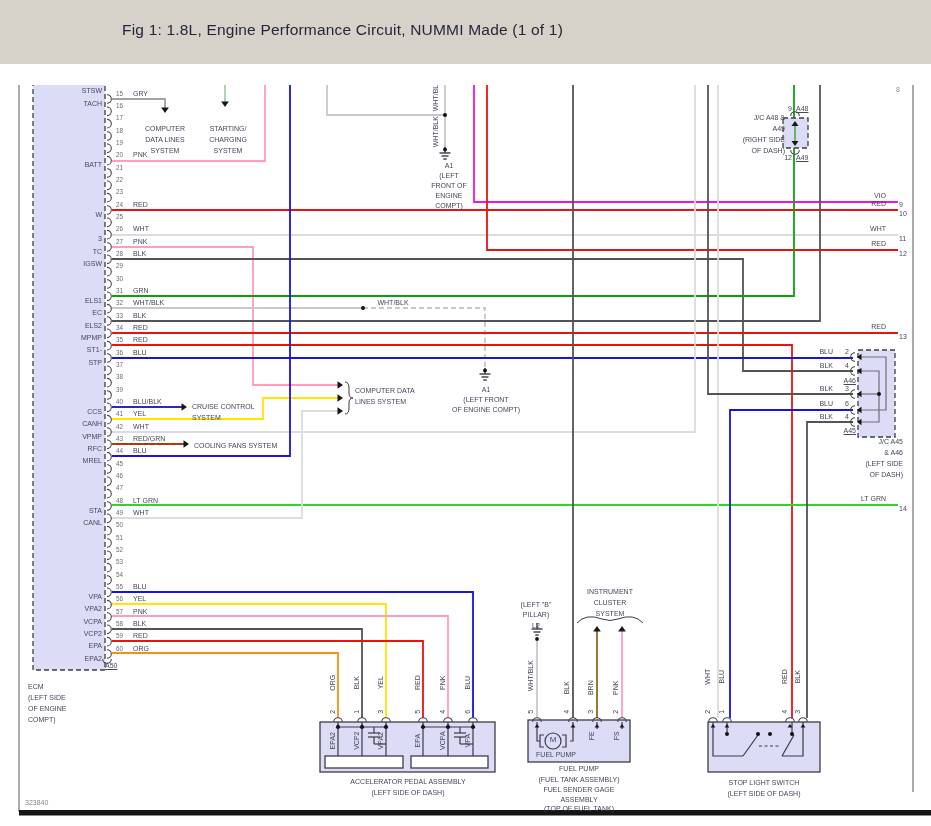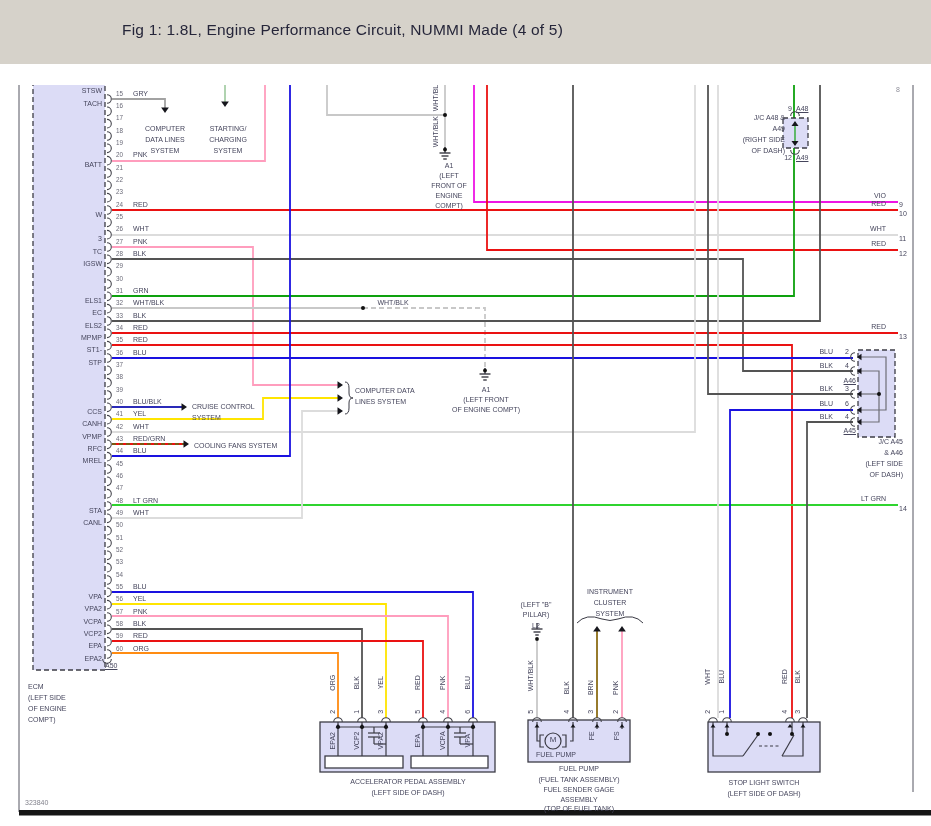--- a/index.html
+++ b/index.html
@@ -10,21 +10,21 @@
   #wires-svg{position:absolute;left:0;top:0}
   #labels{position:absolute;left:0;top:0;width:931px;height:741px}
   .lbl{position:absolute;font-size:7px;line-height:1.05;color:#45455c;white-space:nowrap}
   .lbl.u{text-decoration:underline}
   .lbl.rot{text-align:center;transform:rotate(-90deg)}
 </style>
 </head>
 <body>
 
 <div id="hdr">
-  <div id="title">Fig 1: 1.8L, Engine Performance Circuit, NUMMI Made (4 of 5)</div>
+  <div id="title">Fig 1: 1.8L, Engine Performance Circuit, NUMMI Made (1 of 1)</div>
 </div>
 
 <div id="diagram">
   <svg id="wires-svg" width="931" height="741" viewBox="0 85 931 741">
       <rect x="33" y="78" width="72" height="592" fill="#dcdcf6" stroke="#3c3c46" stroke-width="1.3" stroke-dasharray="5 3"></rect>
       <polyline points="112,99 165,99 165,108" fill="none" stroke="#a2a2a2" stroke-width="1.8" stroke-dasharray="none"></polyline>
       <polyline points="225,78 225,102" fill="none" stroke="#a8cfa8" stroke-width="1.8" stroke-dasharray="none"></polyline>
       <polyline points="112,161 265,161 265,78" fill="none" stroke="#ff9dbd" stroke-width="1.8" stroke-dasharray="none"></polyline>
       <polyline points="112,210 898,210" fill="none" stroke="#ea1212" stroke-width="1.8" stroke-dasharray="none"></polyline>
       <polyline points="474,78 474,202 898,202" fill="none" stroke="#ee15e4" stroke-width="1.8" stroke-dasharray="none"></polyline>

